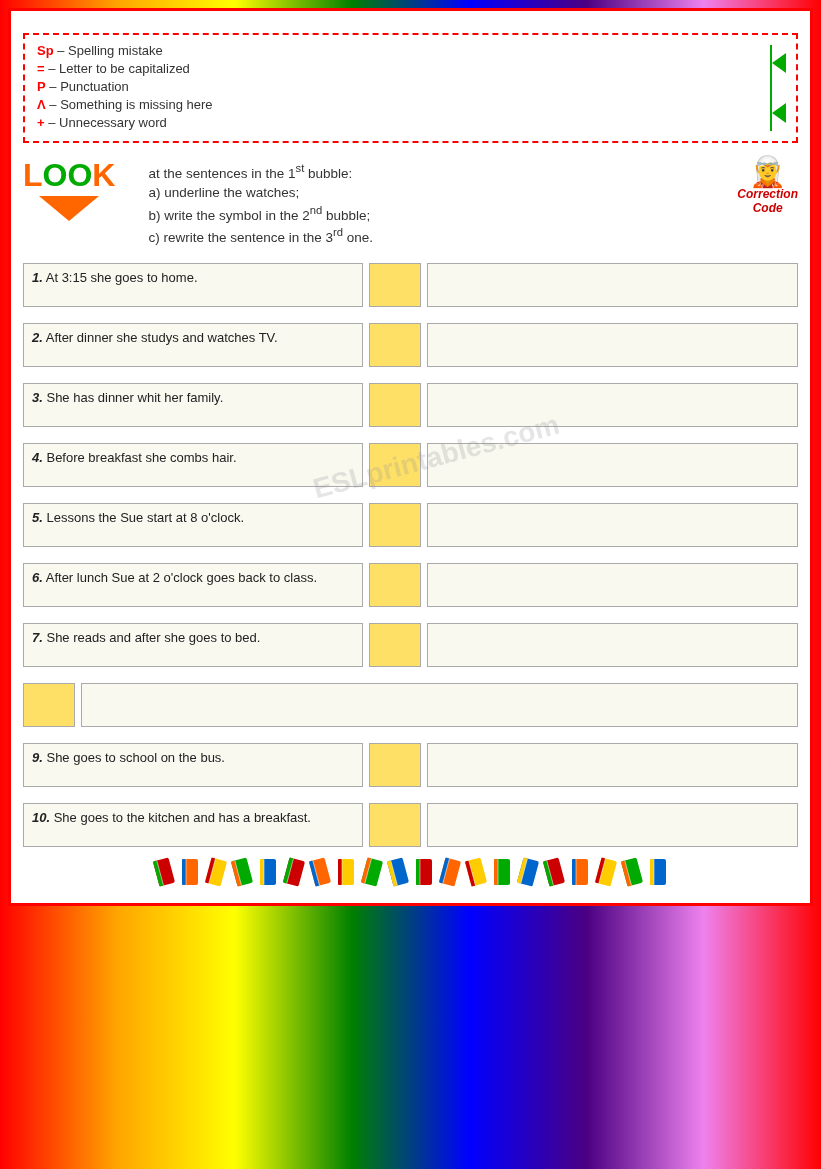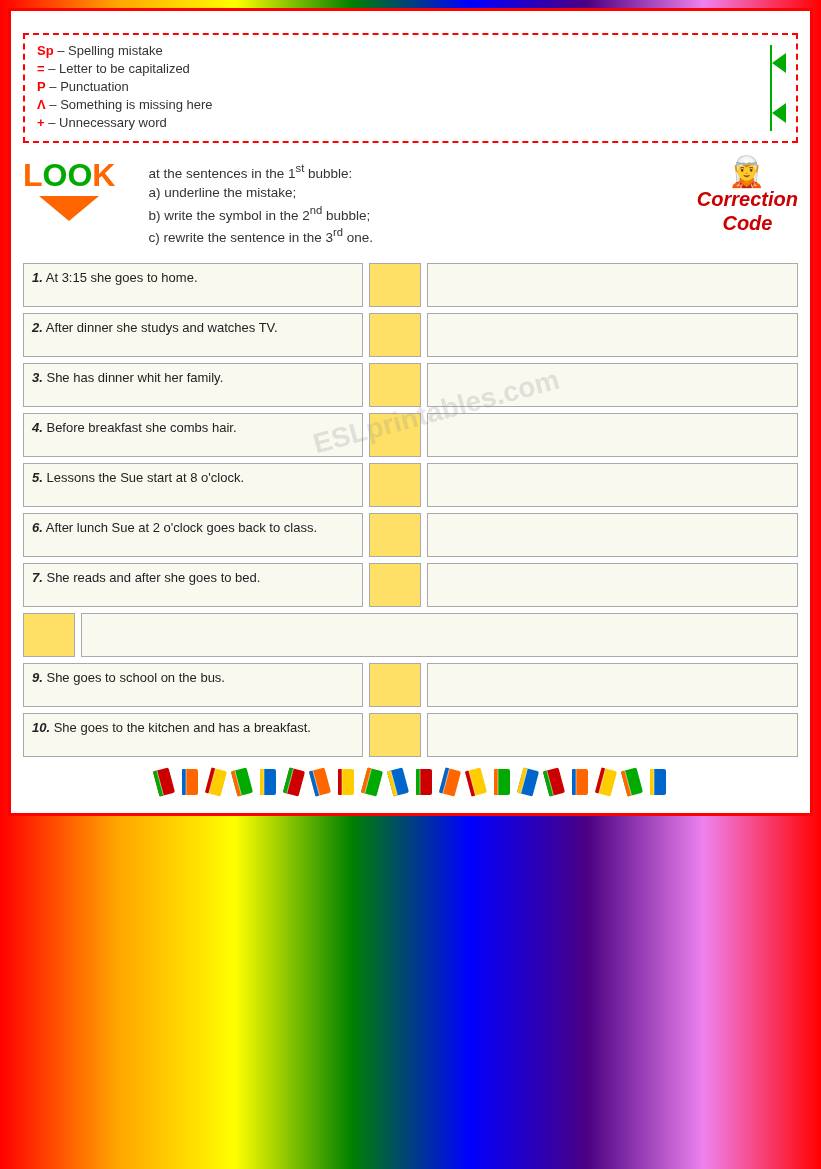--- a/index.html
+++ b/index.html
@@ -70,21 +70,21 @@
       margin-top: 2px;
     }
     .instructions-text {
       flex: 1;
       font-size: 13.5px;
       color: #333;
       padding-top: 5px;
     }
     .instructions-text p { margin-bottom: 4px; margin-left: 23px; }
 
-    .exercise-rows { display: flex; flex-direction: column; gap: 6px; }
+    .exercise-rows { display: flex; flex-direction: column; gap: 16px; }
     .exercise-row {
       display: flex;
       align-items: stretch;
       gap: 6px;
     }
     .sentence-box {
       flex: 0 0 340px;
       border: 1.5px solid #aaa;
       background: #f9f9f0;
       padding: 6px 8px;
@@ -156,28 +156,28 @@
 
   <div class="instructions-area">
     <div class="look-block">
       <div class="look-text">
         <span class="look-L">L</span><span class="look-OO">OO</span><span class="look-K">K</span>
       </div>
       <div class="look-arrow"></div>
     </div>
     <div class="instructions-text">
       <p>at the sentences in the 1<sup>st</sup> bubble:</p>
-      <p>a)  underline the mistake;</p>
+      <p>a)  underline the watches;</p>
       <p>b)  write the symbol in the 2<sup>nd</sup> bubble;</p>
       <p>c)  rewrite the sentence in the 3<sup>rd</sup> one.</p>
     </div>
     <div style="display:flex; flex-direction:column; align-items:center; justify-content:center;">
 
       <div style="font-size:30px; line-height:1;">🧝</div>
-      <div style="font-size:20px; font-weight:bold; color:#cc0000; font-style:italic; text-align:center; line-height:1.2;">
+      <div style="font-size:12px; font-weight:bold; color:#cc0000; font-style:italic; text-align:center; line-height:1.2;">
         <span style="color:#cc0000;">C</span>orrection<br><span style="color:#cc0000;">C</span>ode
       </div>
     </div>
   </div>
 
   <div class="exercise-rows" id="exercise-rows">
   <div class="exercise-row">
         <div class="sentence-box"><span class="row-num">1.</span> At 3:15 she goes to home.</div>
         <div class="symbol-box"></div>
         <div class="rewrite-box"></div>

